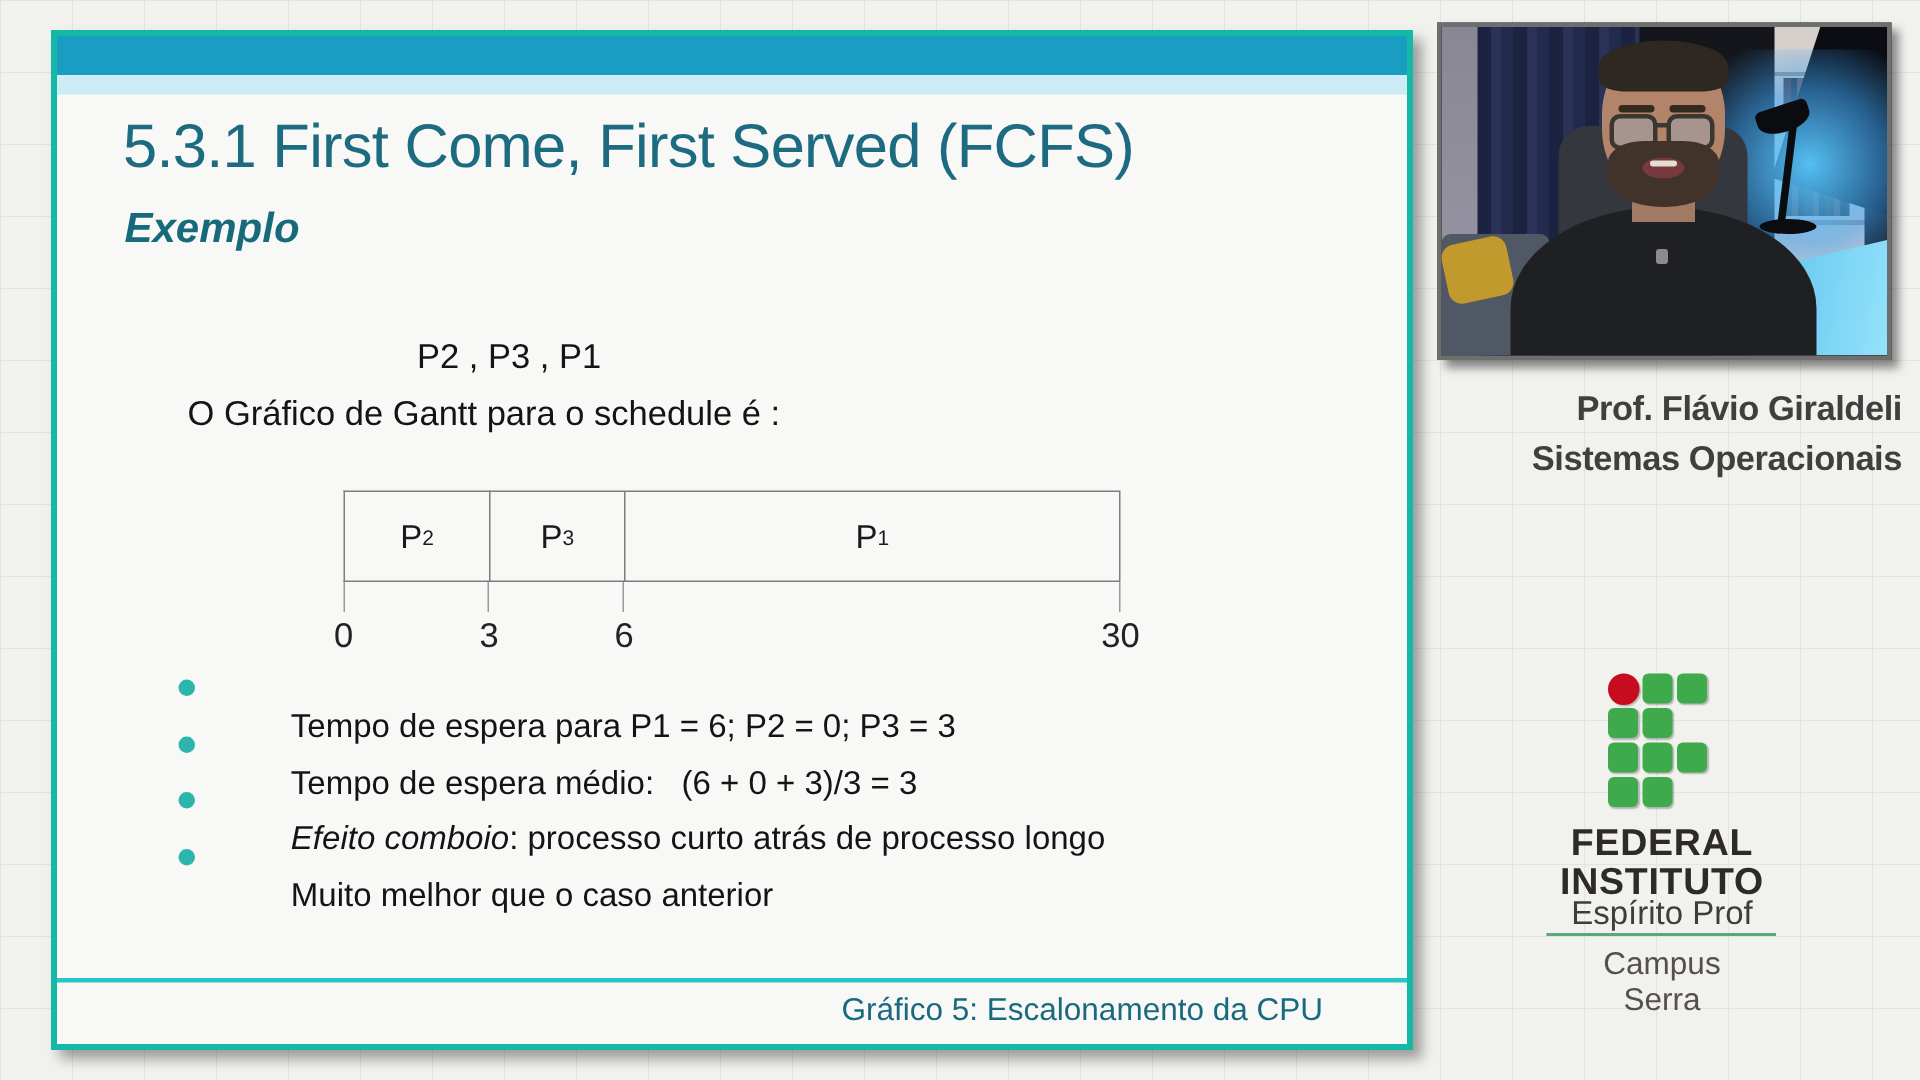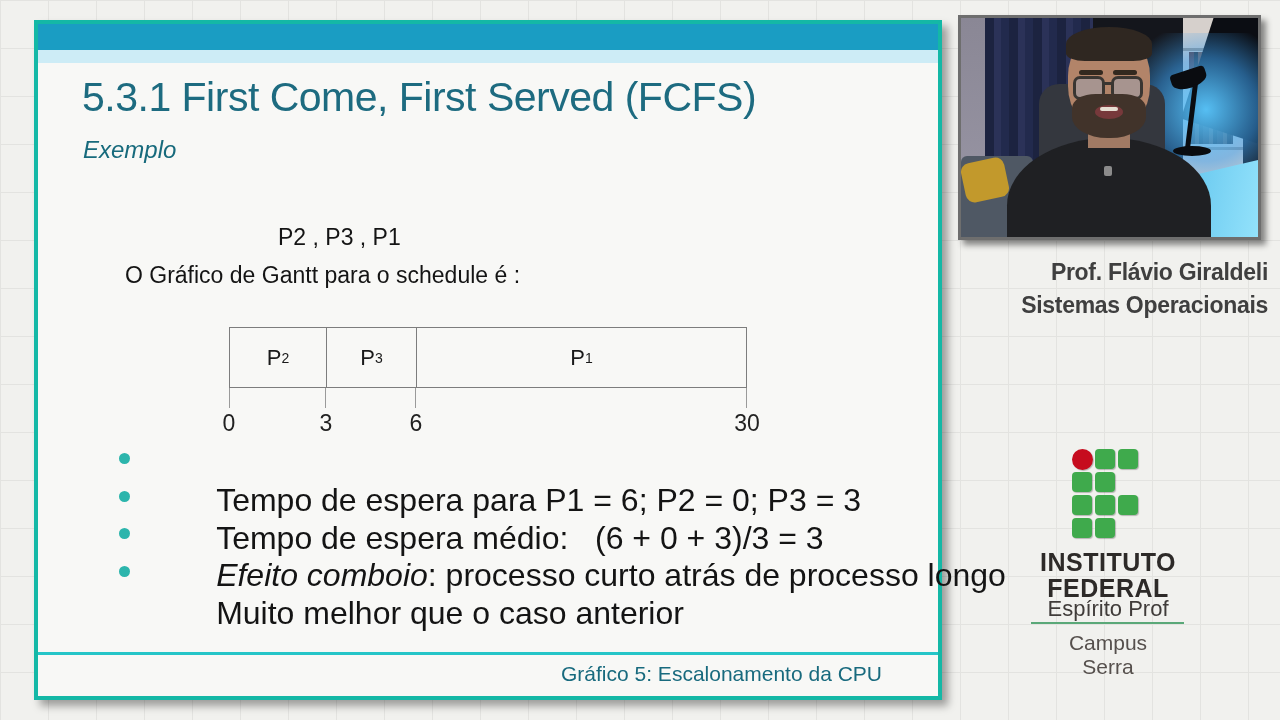--- a/index.html
+++ b/index.html
@@ -26,21 +26,21 @@
   .slide-inner { position:relative; width:100%; height:100%; }
   .bar-teal  { position:absolute; left:0; top:0; width:100%; height:26px; background:#1a9dc3; }
   .bar-light { position:absolute; left:0; top:26px; width:100%; height:13px; background:#cdecf6; }
 
   .slide-title {
     position:absolute; left:44px; top:50px;
     font-size:41px; color:#1d6b80; letter-spacing:-0.5px; white-space:nowrap;
   }
   .slide-subtitle {
     position:absolute; left:45px; top:112px;
-    font-size:24px; font-weight:normal; font-style:italic; color:#176a7c;
+    font-size:28px; font-weight:bold; font-style:italic; color:#176a7c;
   }
   .intro-line { position:absolute; font-size:23px; color:#141414; white-space:pre; }
   .intro-1 { left:87px; top:162px; }
   .intro-2 { left:240px; top:200px; }
   .intro-3 { left:87px; top:238px; }
 
   
   .gantt { position:absolute; left:191px; top:303px; width:518px; height:110px; }
   .gantt-box { position:absolute; left:0; top:0; width:518px; height:61px; display:flex; }
   .gantt-cell {
@@ -55,21 +55,21 @@
   .gs-0 { left:0; } .gs-1 { left:96px; } .gs-2 { left:186px; } .gs-3 { left:517px; }
   .gantt-num {
     position:absolute; top:83px; width:44px; text-align:center;
     font-size:23px; color:#222;
   }
   .gn-0 { left:-22px; } .gn-1 { left:75px; } .gn-2 { left:165px; } .gn-3 { left:496px; }
 
   
   .bullets { position:absolute; left:59px; top:421px; }
   .bullet { position:relative; padding-left:48px; margin-bottom:9px; height:28.5px;
-            font-size:32px; color:#141414; white-space:pre; }
+            font-size:22px; color:#141414; white-space:pre; }
   .bullet .dot {
     position:absolute; left:22px; top:8px; width:11px; height:11px;
     border-radius:50%; background:#2cb5ac;
   }
   .bullet .lead-italic { font-style:italic; }
 
   
   .footer-rule { position:absolute; left:0; top:628px; width:100%; height:3px; background:#25c5c8; }
   .footer-text {
     position:absolute; right:56px; top:638px;
@@ -261,21 +261,21 @@
   <div class="lg-sq r1 c0"></div>
   <div class="lg-sq r1 c1"></div>
   <div class="lg-sq r2 c0"></div>
   <div class="lg-sq r2 c1"></div>
   <div class="lg-sq r2 c2"></div>
   <div class="lg-sq r3 c0"></div>
   <div class="lg-sq r3 c1"></div>
 </div>
 
 <div class="abs inst-name">
+  <div>FEDERAL</div>
   <div>INSTITUTO</div>
-  <div>FEDERAL</div>
 </div>
 <div class="abs inst-region">Espírito Prof</div>
 <div class="abs green-rule"></div>
 <div class="abs campus">
   <div>Campus</div>
   <div>Serra</div>
 </div>
 
 </body></html>

